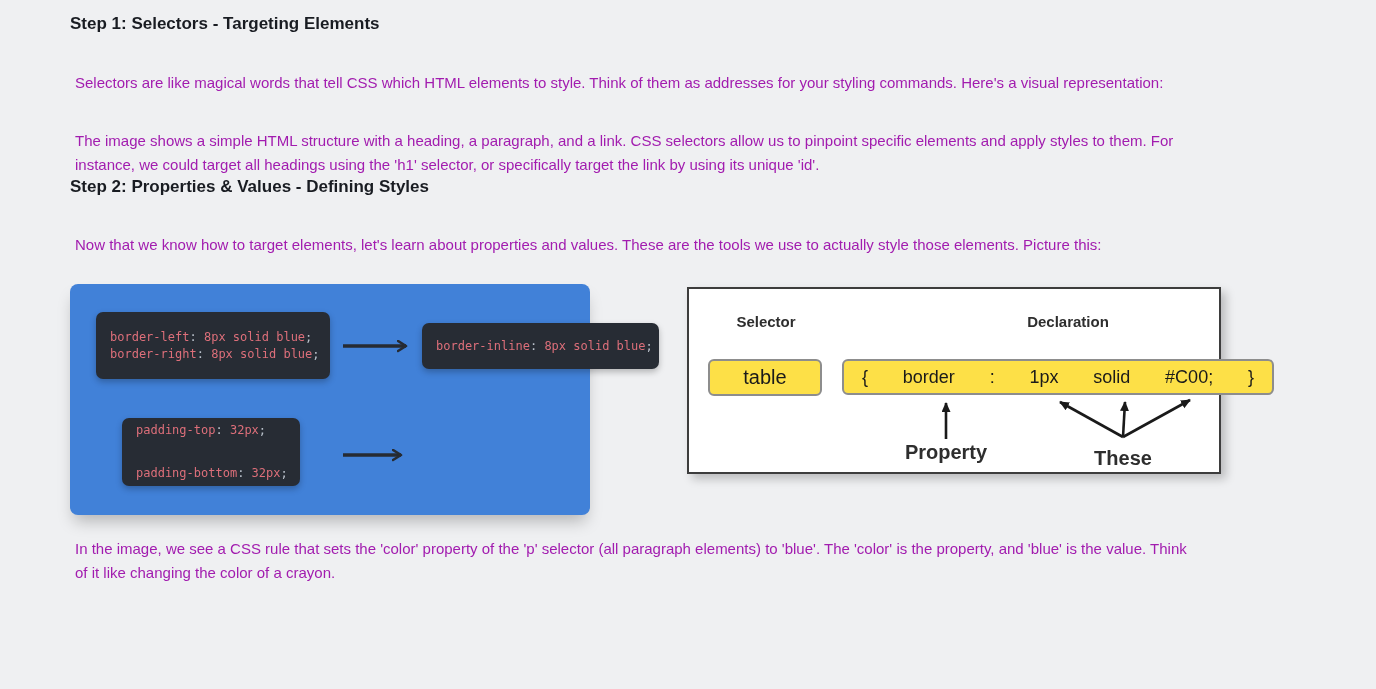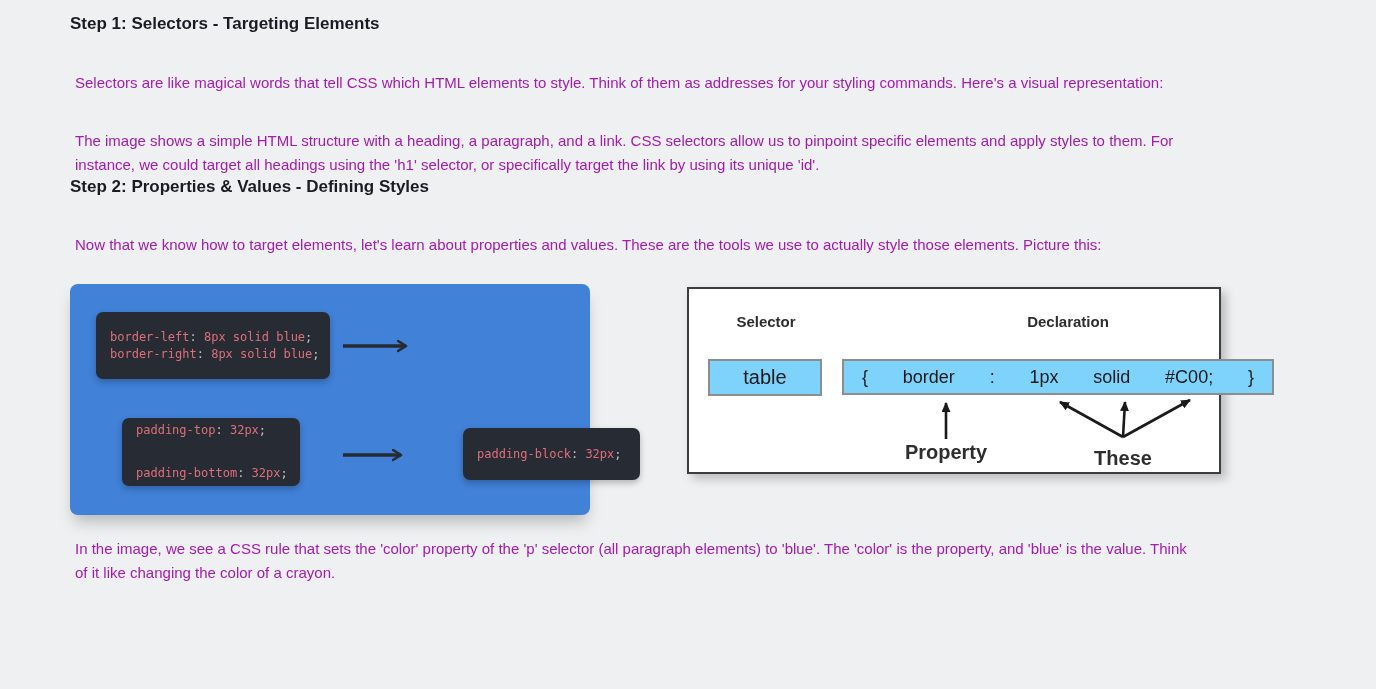--- a/index.html
+++ b/index.html
@@ -93,23 +93,23 @@
     font-size: 15px;
     font-weight: 700;
     color: #2e2e2e;
     text-align: center;
     width: 160px;
   }
   .rf-selector-label    { left: -3px;  top: 24px; }
   .rf-declaration-label { left: 299px; top: 24px; }
   .rf-box {
     position: absolute;
-    background: #7dd3fc;
+    background: #fde047;
     border: 2px solid #8d8d8d;
-    border-radius: 0;
+    border-radius: 6px;
     display: flex;
     align-items: center;
     color: #1a1a1a;
   }
   .rf-selector-box {
     left: 19px; top: 70px;
     width: 114px; height: 37px;
     justify-content: center;
     font-size: 20px;
   }
@@ -148,26 +148,26 @@
 
   <p class="para p3">Now that we know how to target elements, let's learn about properties and values. These are the tools we use to actually style those elements. Picture this:</p>
 
   <div class="figures-row">
 
     <div class="logical-figure">
       <div class="code-block cb-0">
           <div class="code-line"><span class="tok">border-left</span><span class="punct">: </span><span class="tok">8px solid blue</span><span class="punct">;</span></div>
           <div class="code-line"><span class="tok">border-right</span><span class="punct">: </span><span class="tok">8px solid blue</span><span class="punct">;</span></div>
         </div>
+      <div class="code-block cb-1">
+          <div class="code-line"><span class="tok">border-inline</span><span class="punct">: </span><span class="tok">8px solid blue</span><span class="punct">;</span></div>
+        </div>
       <div class="code-block cb-2">
           <div class="code-line"><span class="tok">padding-top</span><span class="punct">: </span><span class="tok">32px</span><span class="punct">;</span></div>
           <div class="code-line"><span class="tok">padding-bottom</span><span class="punct">: </span><span class="tok">32px</span><span class="punct">;</span></div>
-        </div>
-      <div class="code-block cb-3">
-          <div class="code-line"><span class="tok">padding-block</span><span class="punct">: </span><span class="tok">32px</span><span class="punct">;</span></div>
         </div>
       <svg class="blue-arrows" width="615" height="231">
         <defs>
           <marker id="chev" markerWidth="14" markerHeight="14" refX="9" refY="6" orient="auto" markerUnits="userSpaceOnUse">
             <path d="M1,1 L9,6 L1,11" fill="none" stroke="#262b33" stroke-width="2.6" stroke-linecap="round" stroke-linejoin="round"></path>
           </marker>
         </defs>
         <line x1="273" y1="62" x2="336" y2="62" stroke="#262b33" stroke-width="3.4" marker-end="url(#chev)"></line>
         <line x1="273" y1="171" x2="331" y2="171" stroke="#262b33" stroke-width="3.4" marker-end="url(#chev)"></line>
       </svg>

